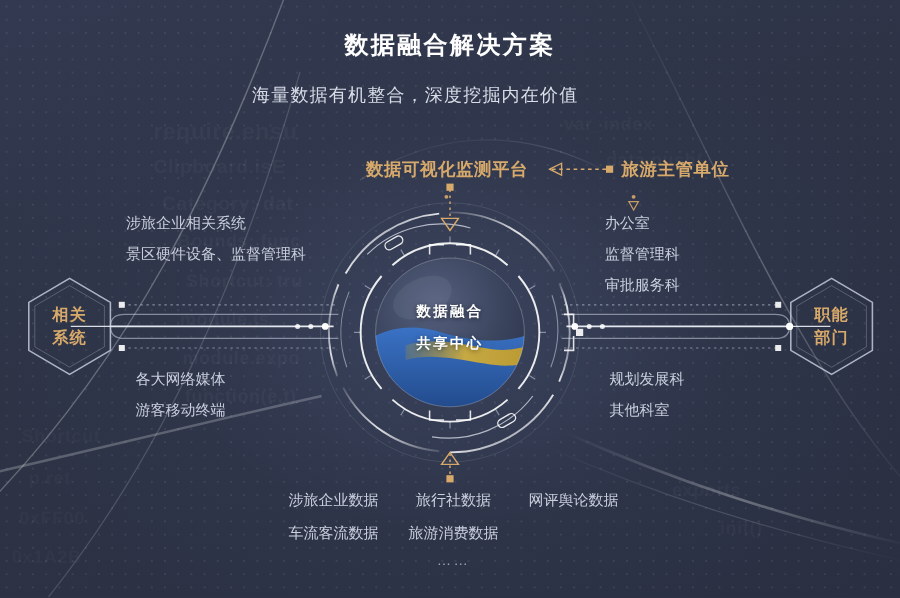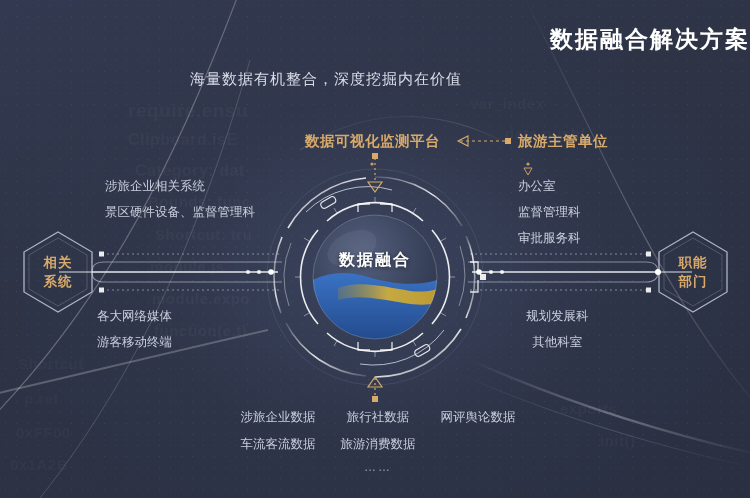--- a/index.html
+++ b/index.html
@@ -47,52 +47,52 @@
   .wm12{left:10px;top:456px;font-size:15px;color:rgba(255,255,255,0.028);}
   .wm13{left:470px;top:95px;font-size:15px;color:rgba(255,255,255,0.03);}
   .wm14{left:505px;top:125px;font-size:15px;color:rgba(255,255,255,0.03);}
   .wm15{left:560px;top:400px;font-size:15px;color:rgba(255,255,255,0.03);}
   .wm16{left:600px;top:432px;font-size:15px;color:rgba(255,255,255,0.03);}
 
   svg.layer{position:absolute;left:0;top:0;width:750px;height:498px;pointer-events:none;}
 
   
   .title{
-    position:absolute;left:0;top:24px;width:750px;text-align:right;
-    font-size:23px;font-weight:bold;color:#ffffff;letter-spacing:2px;
+    position:absolute;left:0;top:24px;width:750px;text-align:center;
+    font-size:20px;font-weight:bold;color:#ffffff;letter-spacing:2px;
   }
   .subtitle{
     position:absolute;left:0;top:70px;width:652px;text-align:center;
-    font-size:15px;color:#d9dde8;letter-spacing:1px;
+    font-size:15px;color:#d9dde8;letter-spacing:1px;padding-left:20px;
   }
   .accent-label{
     position:absolute;font-size:14.5px;font-weight:bold;color:#d7a96a;letter-spacing:0.5px;
   }
   #lbl-platform{left:305px;top:132px;}
   #lbl-authority{left:518px;top:132px;}
 
   .list{position:absolute;}
   .list .row{
     font-size:12.5px;color:#c9cfdd;line-height:26px;white-space:nowrap;
   }
   #left-top{left:105px;top:173px;}
-  #left-bottom{left:97px;top:303px;text-align:center;}
-  #right-top{left:518px;top:173px;font-family:Liberation Serif, serif;}
-  #right-bottom{left:526px;top:303px;text-align:center;}
+  #left-bottom{left:113px;top:303px;text-align:center;}
+  #right-top{left:504px;top:173px;font-family:Liberation Serif, serif;}
+  #right-bottom{left:508px;top:303px;}
 
   .hexlabel{
     position:absolute;width:90px;text-align:center;
     font-size:13.5px;font-weight:bold;color:#d7a96a;line-height:19px;letter-spacing:1px;
   }
   #hex-left-label{left:13px;top:253px;}
   #hex-right-label{left:648px;top:253px;}
 
   .core-text{
     position:absolute;left:315px;top:246px;width:120px;text-align:center;
-    font-size:16px;font-weight:bold;color:#ffffff;line-height:27px;letter-spacing:2px;
+    font-size:12px;font-weight:bold;color:#ffffff;line-height:27px;letter-spacing:2px;
     text-shadow:0 1px 4px rgba(0,0,0,0.55);
   }
 
   #bottom-grid{
     position:absolute;left:228px;top:404px;width:300px;
   }
   #bottom-grid .brow{display:flex;}
   #bottom-grid .cell{
     width:100px;text-align:center;font-size:12.5px;color:#c9cfdd;line-height:27px;white-space:nowrap;
   }
@@ -338,20 +338,21 @@
     <div>系统</div>
   </div>
 
   <div class="hexlabel" id="hex-right-label">
     <div>职能</div>
     <div>部门</div>
   </div>
 
   <div class="core-text">
     <div>数据融合</div>
+    <div>共享中心</div>
   </div>
 
   <div id="bottom-grid">
     <div class="brow">
       <div class="cell">涉旅企业数据</div>
       <div class="cell">旅行社数据</div>
       <div class="cell">网评舆论数据</div>
     </div>
     <div class="brow">
       <div class="cell">车流客流数据</div>

